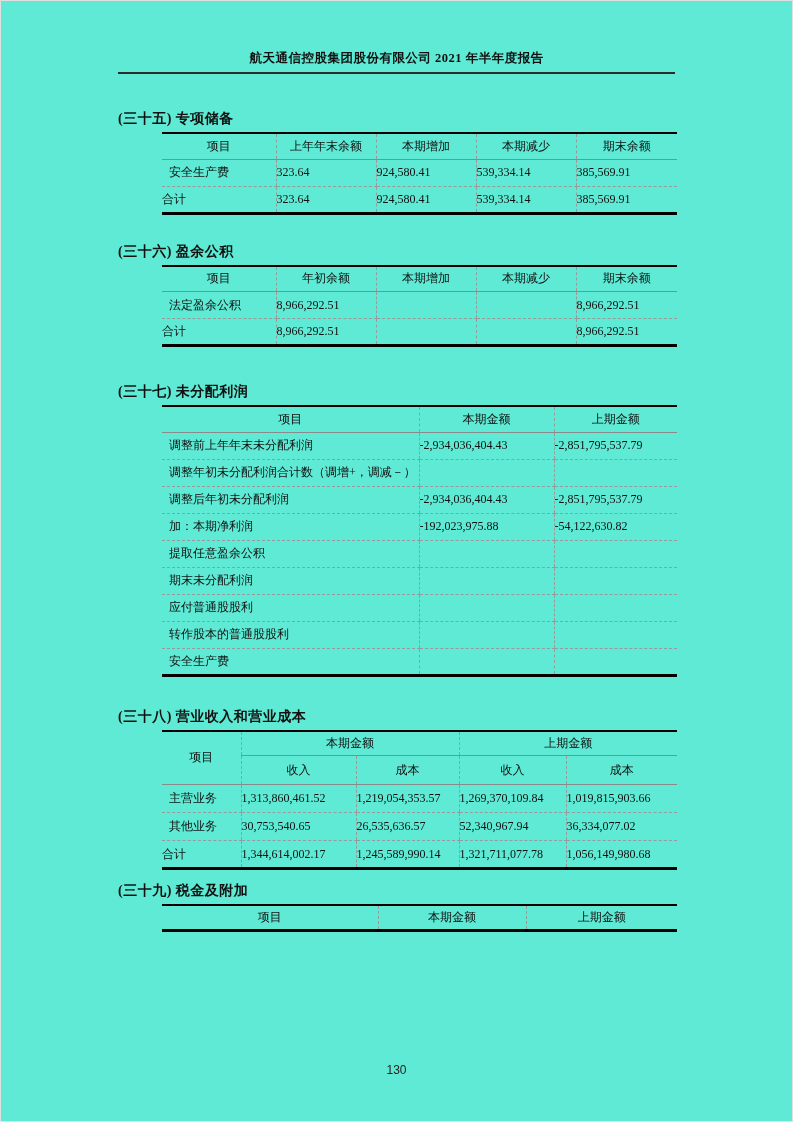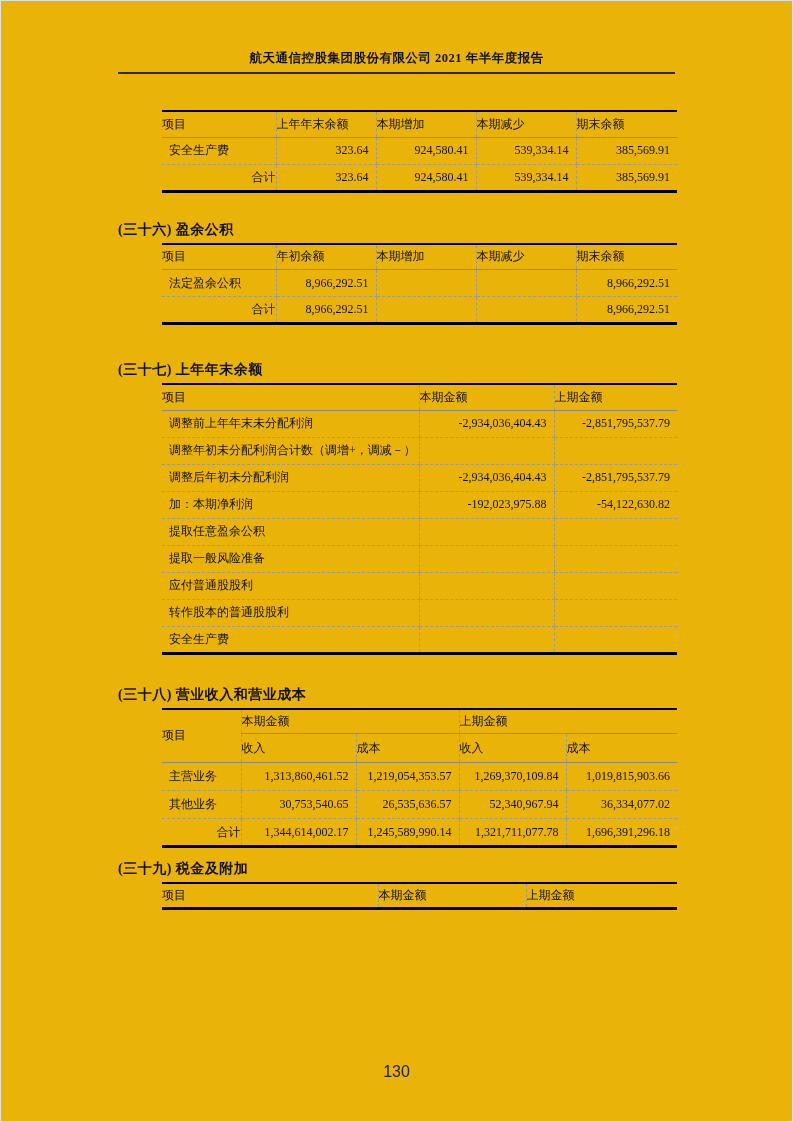--- a/index.html
+++ b/index.html
@@ -6,21 +6,21 @@
   html, body { background: #ffffff; }
   body {
     font-family: "Liberation Serif", "DejaVu Serif", serif;
     color: #111111;
   }
   .page {
     position: relative;
     width: 793px;
     height: 1122px;
     margin: 0 auto;
-    background: #eab308;
+    background: #5eead4;
     border: 1px solid #e0e0e0;
     padding-top: 48px;
     overflow: hidden;
   }
   
   .page-header {
     width: 557px;
     margin: 0 auto;
     text-align: center;
     font-size: 12.5px;
@@ -49,30 +49,30 @@
     border-bottom: 3px solid #000000;
     font-size: 12px;
   }
   table.tbl th, table.tbl td {
     font-weight: normal;
     vertical-align: middle;
     overflow: hidden;
     white-space: nowrap;
   }
   table.tbl th {
-    text-align: left;
+    text-align: center;
     border-bottom: 1px solid #8a8a8a;
   }
   table.tbl td { border-bottom: 1px dashed #9a9a9a; }
   table.tbl th + th, table.tbl td + td { border-left: 1px dashed #9a9a9a; }
   .hrow th { height: 26px; }
   .drow td { height: 27px; }
   td.lbl  { text-align: left; padding-left: 7px; }
-  td.lblc { text-align: right; }
-  td.num  { text-align: right; padding-right: 7px; }
+  td.lblc { text-align: left; }
+  td.num  { text-align: left; padding-right: 7px; }
   th.grp  { border-left: 1px dashed #9a9a9a; }
   
   .t38 .hrow1 th { height: 25px; }
   .t38 .hrow2 th { height: 29px; }
   .t38 .drow td  { height: 28px; }
   
   .t39 { border-bottom: 3px solid #000000; }
   .t39 .hrow th { height: 25px; border-bottom: none; }
   
   .sec-35 { margin-top: 36px; }
@@ -81,32 +81,33 @@
   .sec-38 { margin-top: 31px; }
   .sec-39 { margin-top: 12px; }
   
   .page-number {
     position: absolute;
     top: 1062px;
     left: 0;
     width: 100%;
     text-align: center;
     font-family: "Liberation Sans", "DejaVu Sans", sans-serif;
-    font-size: 16px;
+    font-size: 12px;
     color: #222222;
   }
 </style>
 </head>
 <body>
 
 <div class="page">
 
   <div class="page-header">航天通信控股集团股份有限公司 2021 年半年度报告</div>
 
   <div class="sec sec-35">
+    <div class="sec-title">(三十五) 专项储备</div>
     <table class="tbl">
       <colgroup>
           <col style="width:114px">
           <col style="width:100px">
           <col style="width:100px">
           <col style="width:100px">
           <col style="width:101px">
         </colgroup>
       <thead>
         <tr class="hrow">
@@ -168,21 +169,21 @@
           <td class="num">8,966,292.51</td>
           <td class="num"></td>
           <td class="num"></td>
           <td class="num">8,966,292.51</td>
         </tr>
       </tbody>
     </table>
   </div>
 
   <div class="sec sec-37">
-    <div class="sec-title">(三十七) 上年年末余额</div>
+    <div class="sec-title">(三十七) 未分配利润</div>
     <table class="tbl">
       <colgroup>
           <col style="width:257px">
           <col style="width:135px">
           <col style="width:123px">
         </colgroup>
       <thead>
         <tr class="hrow">
           <th>项目</th>
           <th>本期金额</th>
@@ -209,21 +210,21 @@
           <td class="lbl">加：本期净利润</td>
           <td class="num">-192,023,975.88</td>
           <td class="num">-54,122,630.82</td>
         </tr>
         <tr class="drow">
           <td class="lbl">提取任意盈余公积</td>
           <td class="num"></td>
           <td class="num"></td>
         </tr>
         <tr class="drow">
-          <td class="lbl">提取一般风险准备</td>
+          <td class="lbl">期末未分配利润</td>
           <td class="num"></td>
           <td class="num"></td>
         </tr>
         <tr class="drow">
           <td class="lbl">应付普通股股利</td>
           <td class="num"></td>
           <td class="num"></td>
         </tr>
         <tr class="drow">
           <td class="lbl">转作股本的普通股股利</td>
@@ -275,21 +276,21 @@
           <td class="num">30,753,540.65</td>
           <td class="num">26,535,636.57</td>
           <td class="num">52,340,967.94</td>
           <td class="num">36,334,077.02</td>
         </tr>
         <tr class="drow">
           <td class="lblc">合计</td>
           <td class="num">1,344,614,002.17</td>
           <td class="num">1,245,589,990.14</td>
           <td class="num">1,321,711,077.78</td>
-          <td class="num">1,696,391,296.18</td>
+          <td class="num">1,056,149,980.68</td>
         </tr>
       </tbody>
     </table>
   </div>
 
   <div class="sec sec-39">
     <div class="sec-title">(三十九) 税金及附加</div>
     <table class="tbl t39">
       <colgroup>
           <col style="width:216px">

